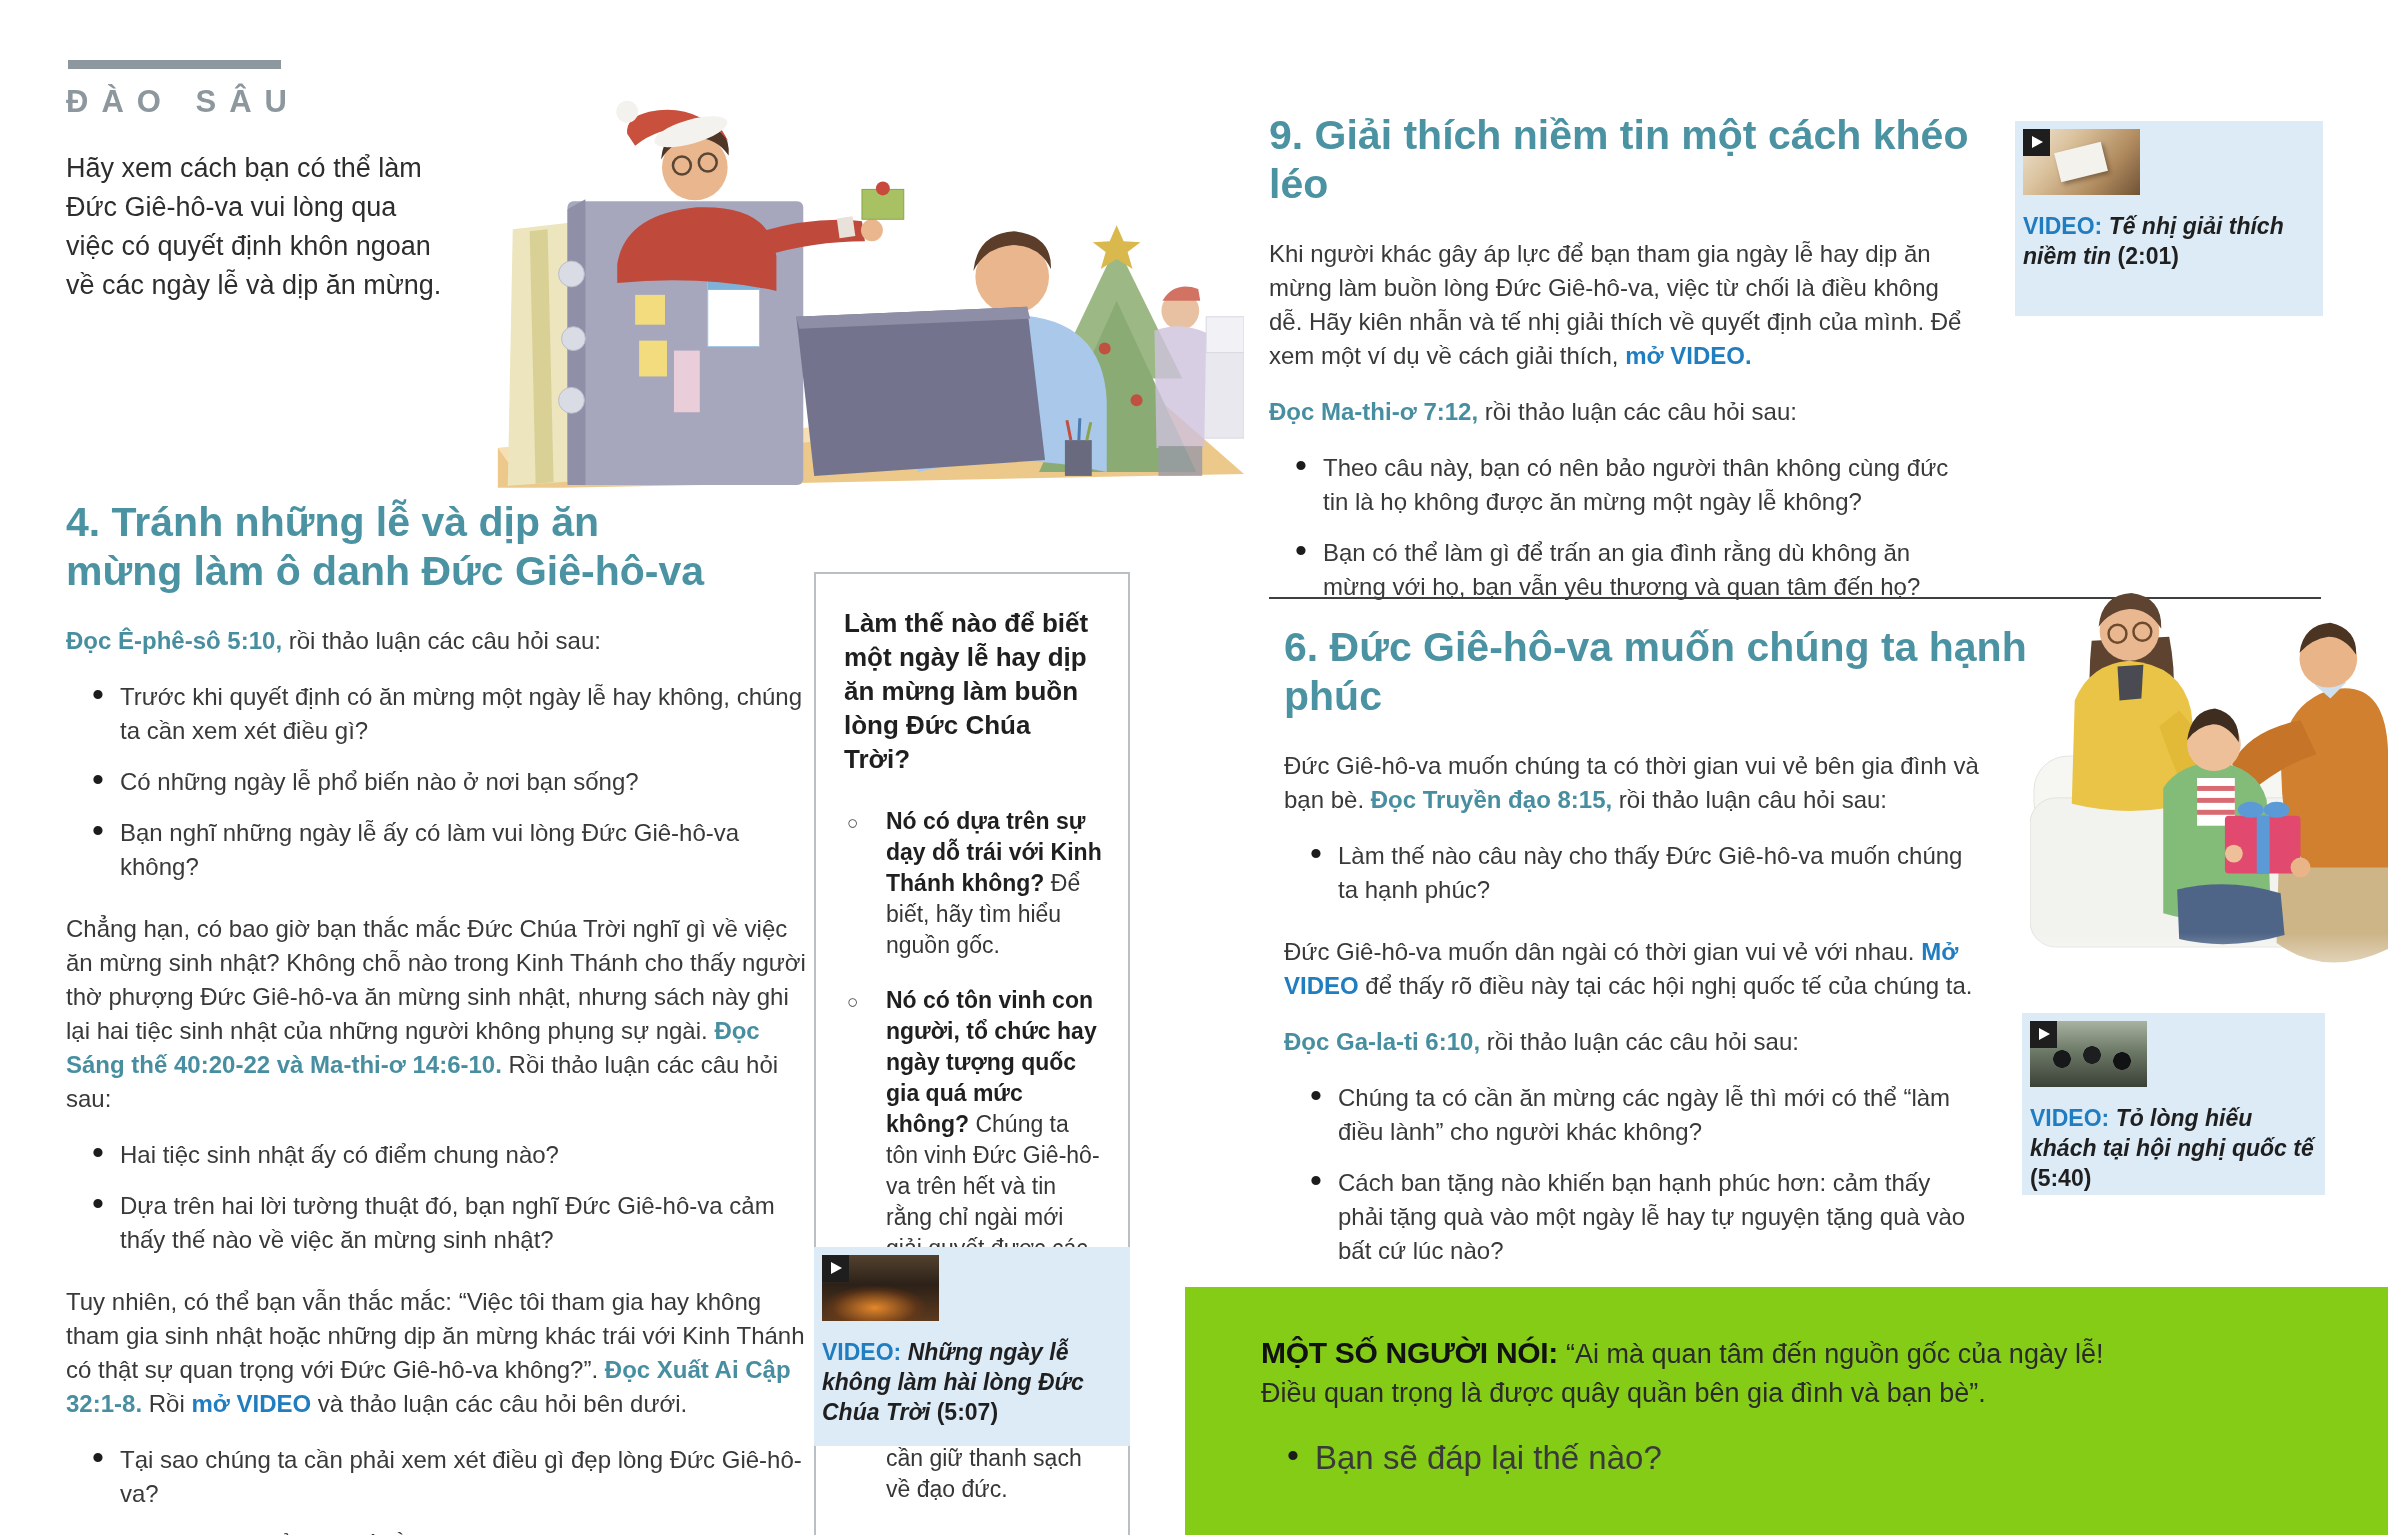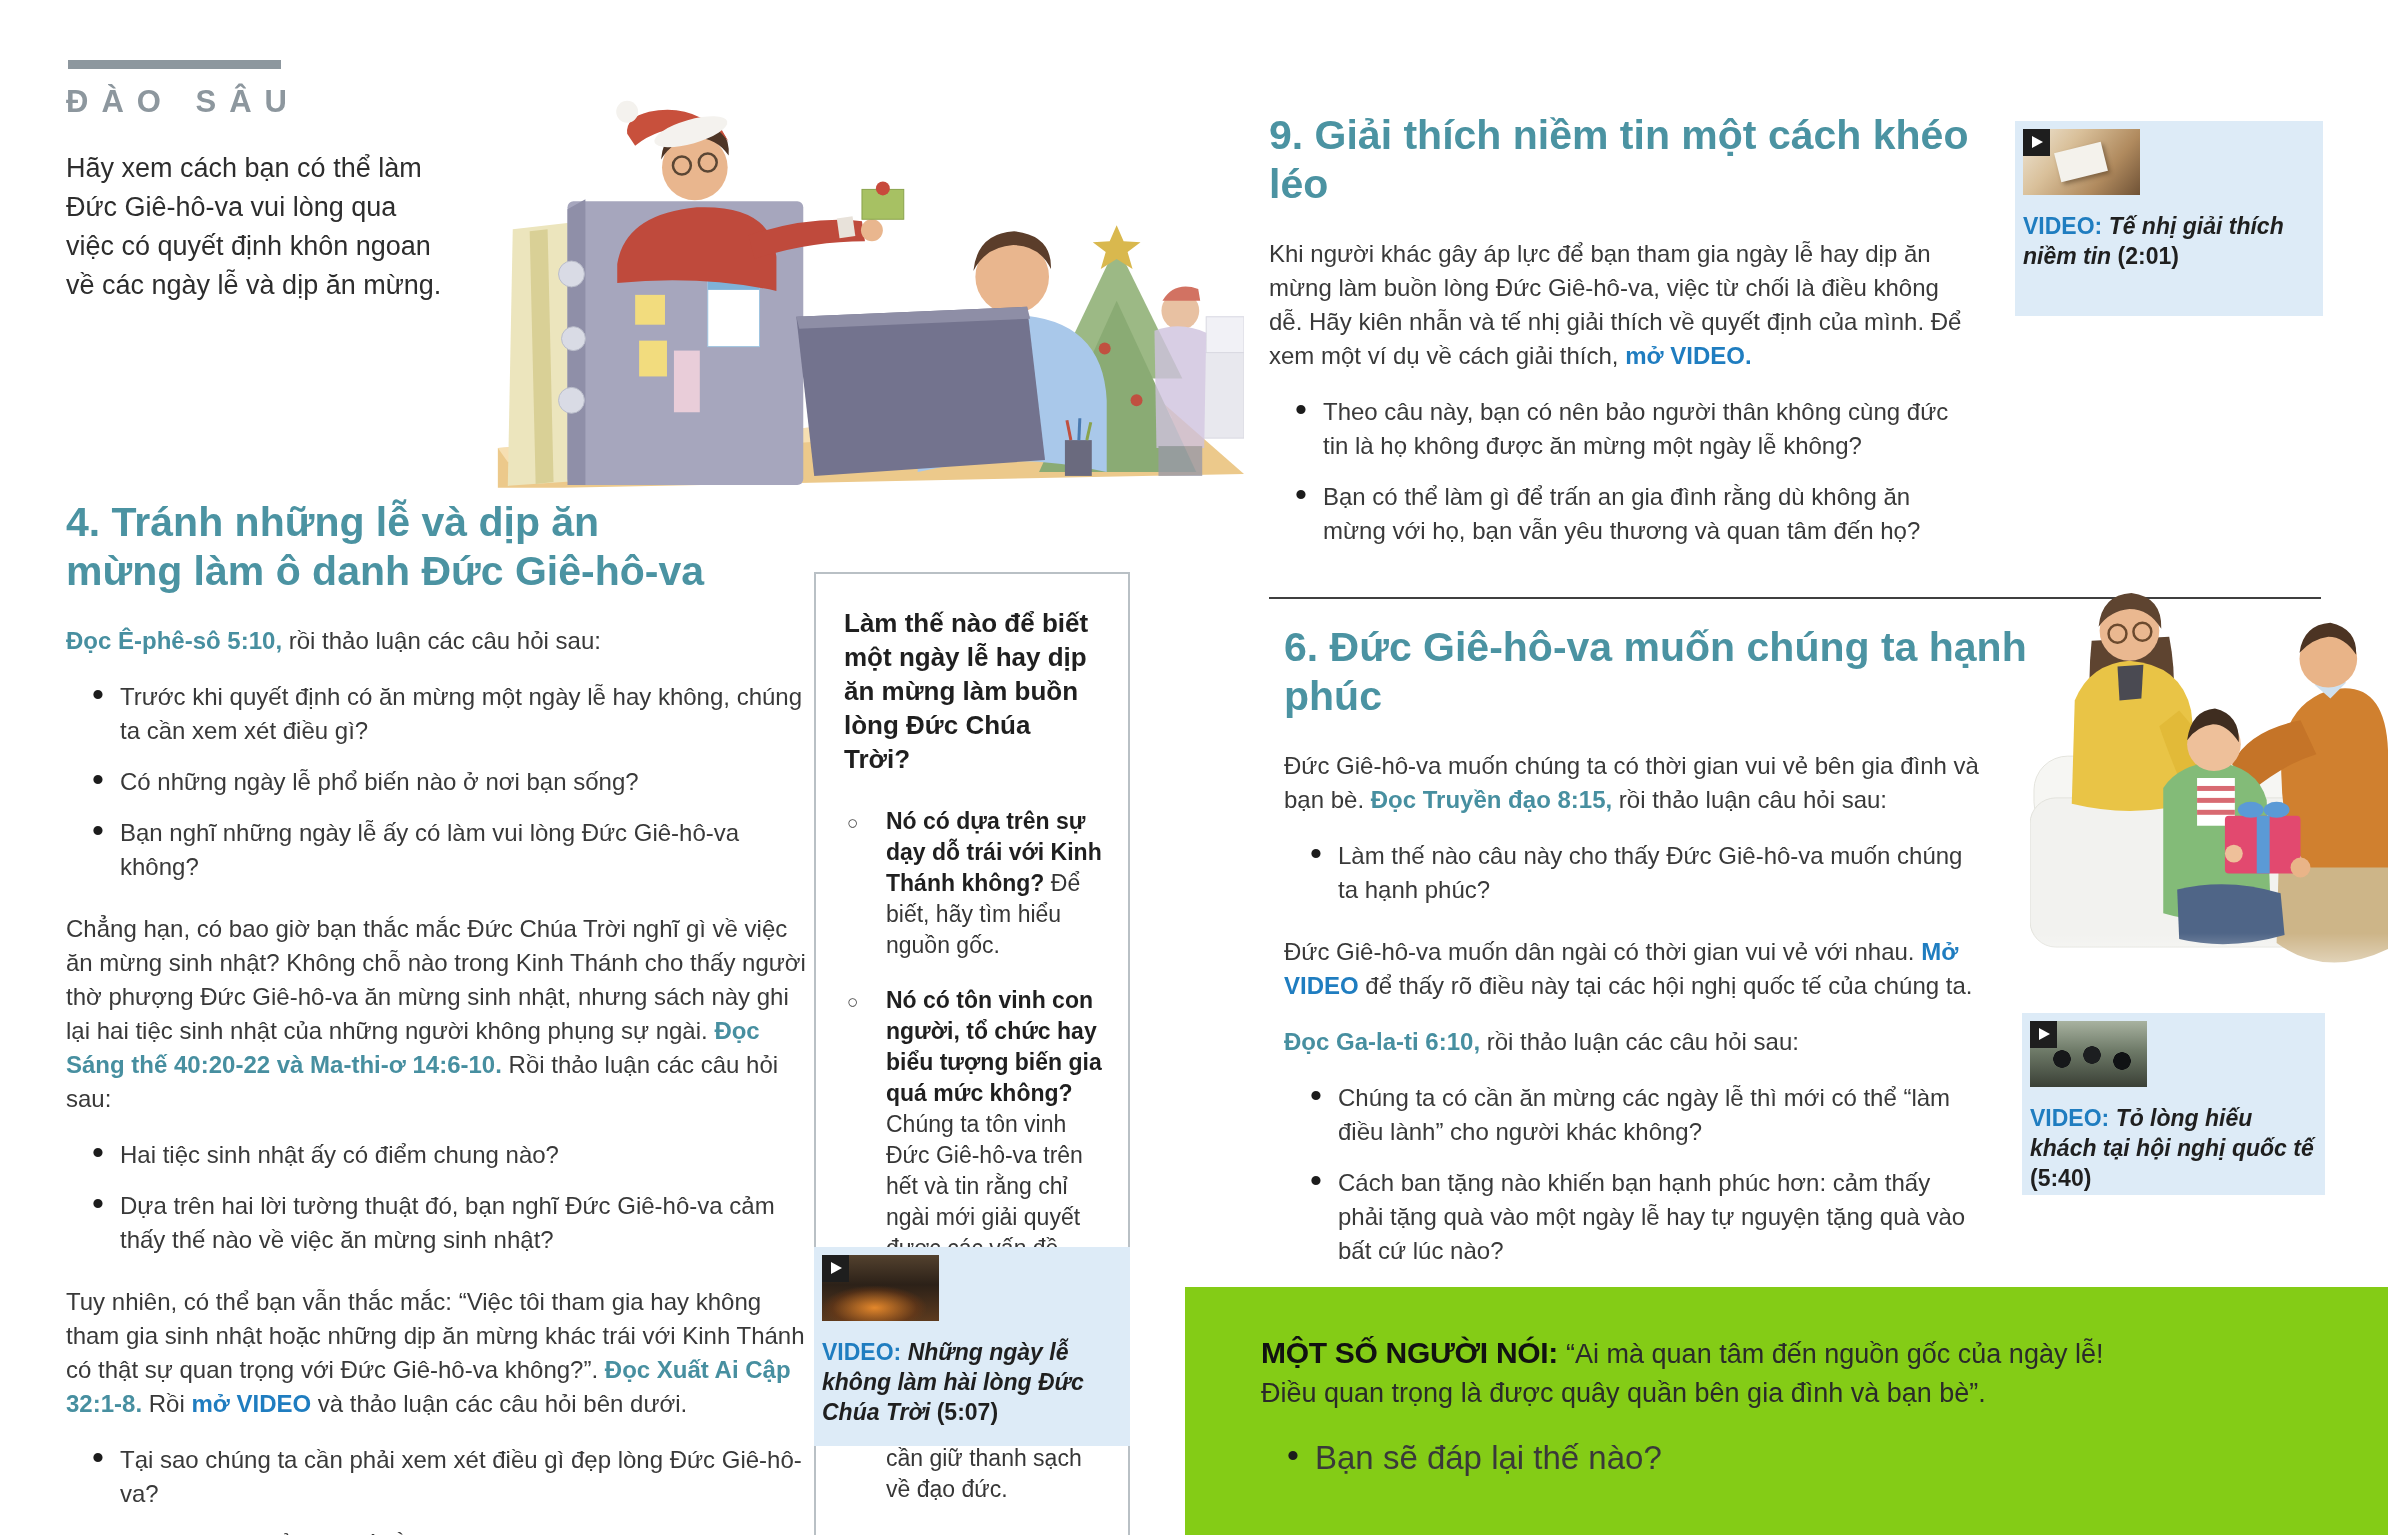--- a/index.html
+++ b/index.html
@@ -161,35 +161,36 @@
   <ul class="q">
     <li>Tại sao chúng ta cần phải xem xét điều gì đẹp lòng Đức Giê-hô-va?</li>
     <li>Chúng ta có thể làm thế bằng cách nào?</li>
   </ul>
 </div>
 
 <div class="sidebox">
   <h3>Làm thế nào để biết một ngày lễ hay dịp ăn mừng làm buồn lòng Đức Chúa Trời?</h3>
   <ul>
     <li><span class="lead">Nó có dựa trên sự dạy dỗ trái với Kinh Thánh không?</span><span> Để biết, hãy tìm hiểu nguồn gốc.</span></li>
-    <li><span class="lead">Nó có tôn vinh con người, tổ chức hay biểu tượng biến gia quá mức không?</span><span> Chúng ta tôn vinh Đức Giê-hô-va trên hết và tin rằng chỉ ngài mới giải quyết được các vấn đề trên thế giới.</span></li>
+    <li><span class="lead">Nó có tôn vinh con người, tổ chức hay ngày tượng quốc gia quá mức không?</span><span> Chúng ta tôn vinh Đức Giê-hô-va trên hết và tin rằng chỉ ngài mới giải quyết được các vấn đề trên thế giới.</span></li>
     <li><span class="lead">Phong tục và thực hành của nó có trái với Kinh Thánh không?</span><span> Chúng ta cần giữ thanh sạch về đạo đức.</span></li>
   </ul>
 </div>
 
 <div class="vcard" id="vcard1">
   <div class="thumb" id="thumb1">
     <span class="play"></span>
   </div>
   <div class="vcap"><span class="vlabel">VIDEO:</span> <span class="vtitle">Những ngày lễ không làm hài lòng Đức Chúa Trời</span><span class="vtime"> (5:07)</span></div>
 </div>
 
 <div class="sec5">
   <h2>9. Giải thích niềm tin một cách khéo léo</h2>
   <p class="body"><span>Khi người khác gây áp lực để bạn tham gia ngày lễ hay dịp ăn mừng làm buồn lòng Đức Giê-hô-va, việc từ chối là điều không dễ. Hãy kiên nhẫn và tế nhị giải thích về quyết định của mình. Để xem một ví dụ về cách giải thích, </span><span class="vlink">mở VIDEO.</span></p>
+  <p class="body"><span class="ref">Đọc Ma-thi-ơ 7:12,</span><span> rồi thảo luận các câu hỏi sau:</span></p>
   <ul class="q">
     <li>Theo câu này, bạn có nên bảo người thân không cùng đức tin là họ không được ăn mừng một ngày lễ không?</li>
     <li>Bạn có thể làm gì để trấn an gia đình rằng dù không ăn mừng với họ, bạn vẫn yêu thương và quan tâm đến họ?</li>
   </ul>
 </div>
 
 <div class="vcard" id="vcard2">
   <div class="thumb" id="thumb2">
     <span class="play"></span>
   </div>

